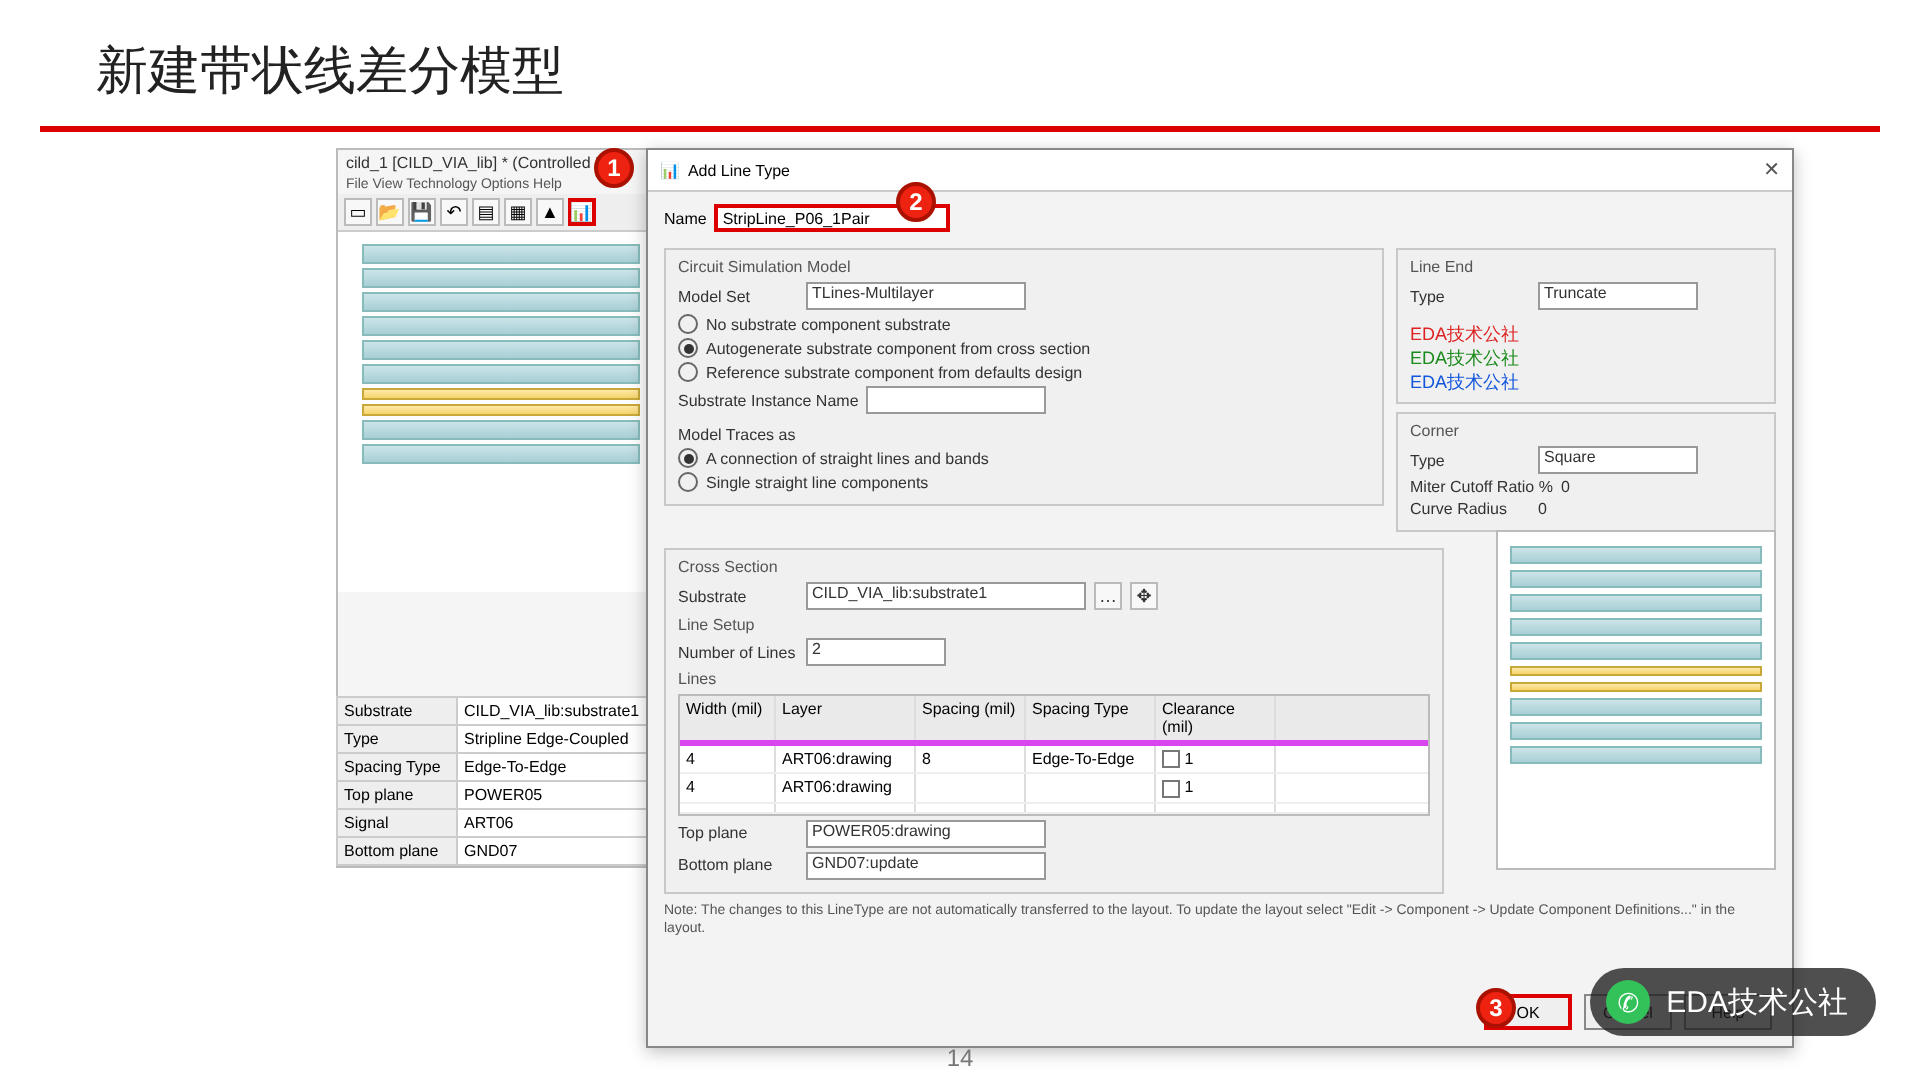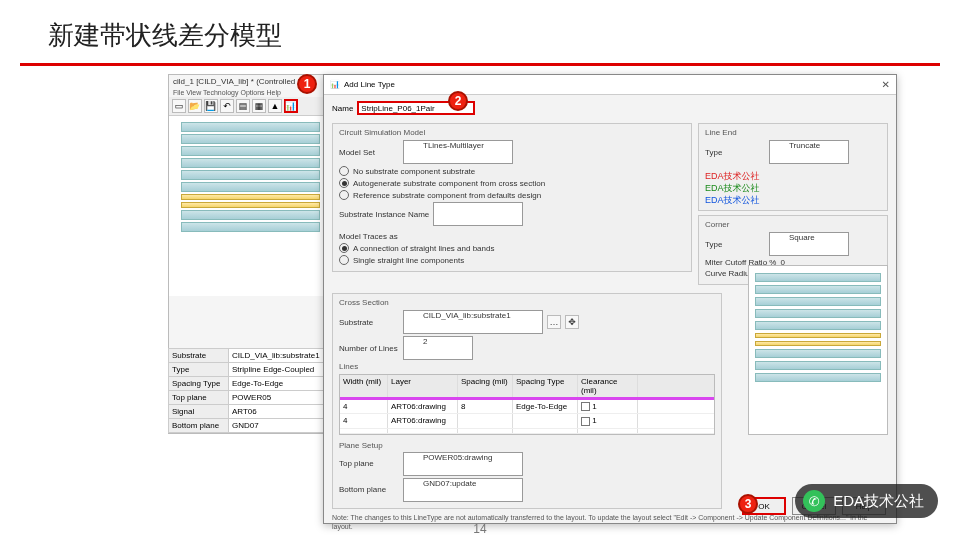--- a/index.html
+++ b/index.html
@@ -25,21 +25,21 @@
 .dlg-body{padding:6px 8px}
 .namerow{display:flex;align-items:center;gap:4px;margin-bottom:4px}
 .namerow input{flex:0 0 95px;height:14px;border:2px solid #d00;font-size:8px;padding:0 2px}
 .group{border:1px solid #c8c8c8;background:#f0f0f0;margin:4px 0;padding:4px 6px}
 .gtop{display:flex;gap:6px}
 .gleft{flex:1}
 .gright{width:190px}
 .gtitle{font-size:8px;color:#555;margin-bottom:3px}
 .frow{display:flex;align-items:center;gap:4px;margin:2px 0;font-size:8px;color:#333}
 .frow label{min-width:60px}
-.sel,.inp{height:24px;border:1px solid #999;background:#fff;font-size:8px;padding:0 19px}
+.sel,.inp{height:14px;border:1px solid #999;background:#fff;font-size:8px;padding:0 2px}
 .sel{min-width:110px}
 .radio,.chk{width:10px;height:10px;border:1px solid #666;border-radius:50%;display:inline-flex;align-items:center;justify-content:center}
 .radio.on::after{content:"";width:5px;height:5px;background:#333;border-radius:50%}
 .watermark{margin-top:6px;font-size:9px;line-height:12px}
 .watermark .r{color:#d22}.watermark .g{color:#1a8a1a}.watermark .b{color:#15d}
 .table{border:1px solid #bbb;background:#fff;margin-top:3px}
 .trh,.tr{display:flex;font-size:8px}
 .trh{background:#eaeaea;border-bottom:3px solid #d946ef}
 .trh>div,.tr>div{padding:2px 3px;border-right:1px solid #ddd}
 .c1{width:48px}.c2{width:70px}.c3{width:55px}.c4{width:65px}.c5{width:60px}
@@ -199,20 +199,21 @@
       </div>
 
       <div class="group" style="width:390px">
         <div class="gtitle">Cross Section</div>
         <div class="frow">
             <label>Substrate</label>
             <span class="sel" style="min-width:140px">CILD_VIA_lib:substrate1</span>
             <span class="tbtn">…</span>
             <span class="tbtn">✥</span>
           </div>
+        <div style="font-size:8px;color:#555;margin-top:3px">Line Setup</div>
         <div class="frow">
             <label>Number of Lines</label>
             <span class="sel" style="min-width:70px">2</span>
           </div>
         <div style="font-size:8px;color:#555">Lines</div>
         <div class="table">
           <div class="trh">
             <div class="c1">Width (mil)</div>
             <div class="c2">Layer</div>
             <div class="c3">Spacing (mil)</div>
@@ -234,21 +235,20 @@
               <div class="c5"><span class="chkbox"></span> <span>1</span></div>
           </div>
           <div class="tr">
               <div class="c1"></div>
               <div class="c2"></div>
               <div class="c3"></div>
               <div class="c4"></div>
               <div class="c5"></div>
             </div>
         </div>
-        <div style="font-size:8px;color:#555;margin-top:6px">Plane Setup</div>
         <div class="frow">
             <label>Top plane</label>
             <span class="sel" style="min-width:120px">POWER05:drawing</span>
           </div>
         <div class="frow">
             <label>Bottom plane</label>
             <span class="sel" style="min-width:120px">GND07:update</span>
           </div>
       </div>
 

